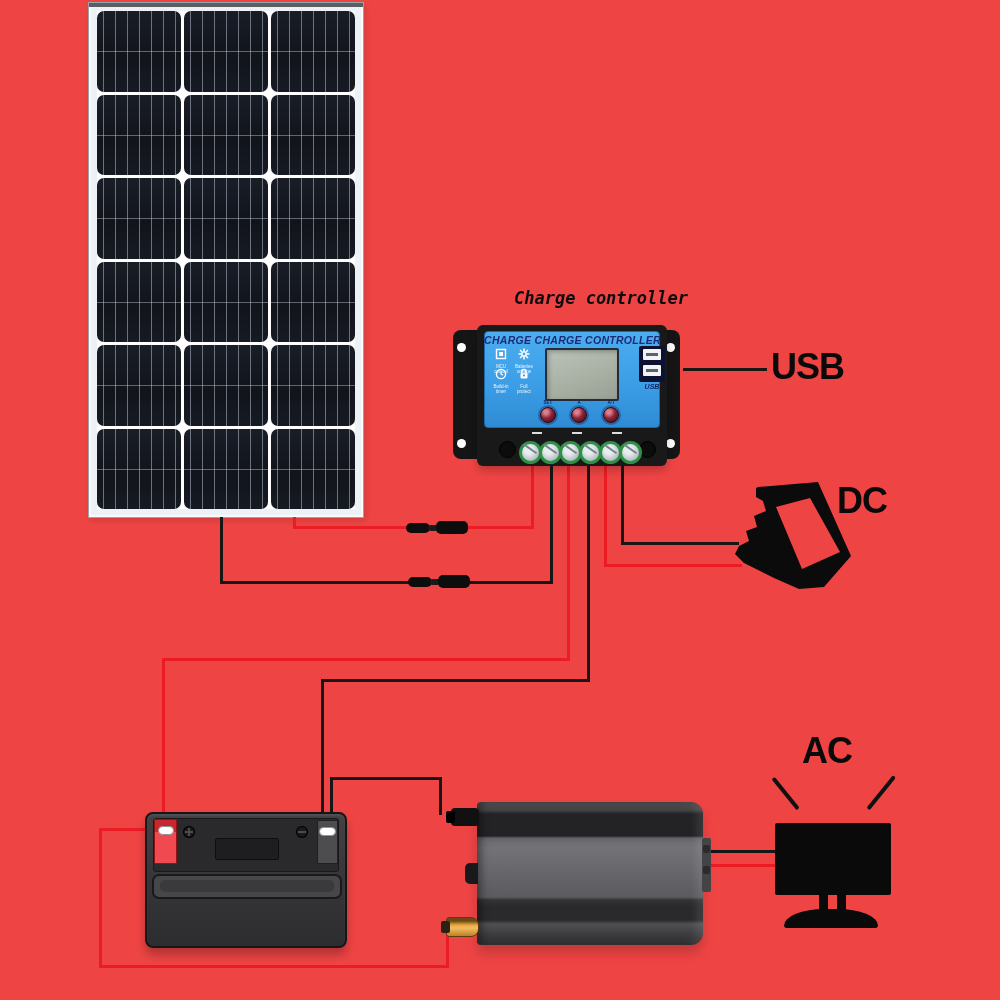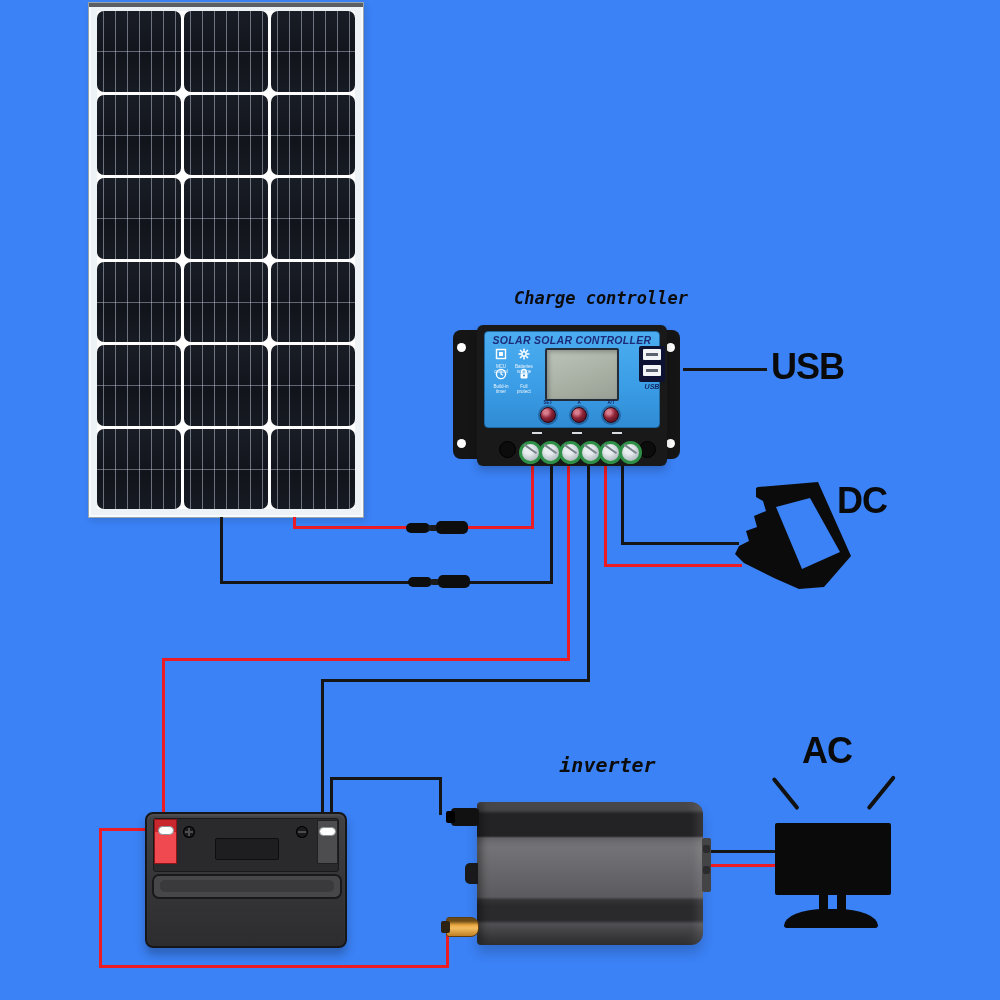--- a/index.html
+++ b/index.html
@@ -1,16 +1,16 @@
 <!DOCTYPE html>
 <html><head>
 <meta charset="utf-8">
 <style>
   html,body{margin:0;padding:0;background:#fff;}
-  .stage{position:relative;width:1000px;height:1000px;background:#3b82f6;overflow:hidden;
+  .stage{position:relative;width:1000px;height:1000px;background:#ef4444;overflow:hidden;
          font-family:"Liberation Sans",sans-serif;}
   .abs{position:absolute;box-sizing:border-box;}
 
   
   .hand{font-family:"DejaVu Sans Mono",monospace;font-style:italic;font-weight:bold;color:#0c0c0c;
         text-align:center;white-space:nowrap;}
   .big{font-weight:700;color:#0a0a0a;letter-spacing:-1px;}
 
   
   .panel{background:#edf2f6;border:1px solid #9aa4ab;
@@ -177,21 +177,21 @@
 
   <div class="abs flange" style="left:453px;top:330px;width:28px;height:129px;border-radius:8px 0 0 8px;"></div>
   <div class="abs flange" style="left:652px;top:330px;width:28px;height:129px;border-radius:0 8px 8px 0;"></div>
   <div class="abs hole" style="left:457px;top:343px;"></div>
   <div class="abs hole" style="left:457px;top:439px;"></div>
   <div class="abs hole" style="left:666px;top:343px;"></div>
   <div class="abs hole" style="left:666px;top:439px;"></div>
 
   <div class="abs ctl-body" style="left:477px;top:325px;width:190px;height:141px;"></div>
   <div class="abs ctl-blue" style="left:484px;top:331px;width:176px;height:97px;"></div>
-  <div class="abs ctl-title" style="left:484px;top:334px;width:176px;">SOLAR SOLAR CONTROLLER</div>
+  <div class="abs ctl-title" style="left:484px;top:334px;width:176px;">CHARGE CHARGE CONTROLLER</div>
 
   <div class="icon-cell" style="left:490px;top:346px;">
     <svg width="12" height="12" viewBox="0 0 12 12">
         <rect x="1.5" y="1.5" width="9" height="9" fill="none" stroke="#fff" stroke-width="1.4"></rect>
         <rect x="4" y="4" width="4" height="4" fill="#fff"></rect>
       </svg>
     <div class="lbl">MCU control</div>
   </div>
   <div class="icon-cell" style="left:513px;top:346px;">
     <svg width="12" height="12" viewBox="0 0 12 12">
@@ -263,21 +263,20 @@
   <div class="abs bat-redterm" style="left:154px;top:819px;width:23px;height:45px;"></div>
   <div class="abs slot" style="left:158px;top:826px;width:16px;height:9px;"></div>
   <div class="abs bat-grayterm" style="left:317px;top:820px;width:21px;height:44px;"></div>
   <div class="abs slot" style="left:319px;top:827px;width:17px;height:9px;"></div>
   <div class="bscrew cross" style="left:183px;top:826px;"></div>
   <div class="bscrew" style="left:296px;top:826px;"></div>
   <div class="abs bat-recess" style="left:215px;top:838px;width:64px;height:22px;"></div>
   <div class="abs bat-handle" style="left:152px;top:874px;width:190px;height:25px;"></div>
   <div class="abs bat-handle-in" style="left:160px;top:880px;width:174px;height:12px;"></div>
 
-  <div class="abs hand" style="left:515px;top:753px;width:185px;font-size:20px;">inverter</div>
   <div class="abs inv-body" style="left:477px;top:802px;width:226px;height:143px;"></div>
   <div class="abs inv-blackterm" style="left:451px;top:808px;width:28px;height:18px;"></div>
   <div class="abs inv-blackcap" style="left:446px;top:811px;width:9px;height:12px;"></div>
   <div class="abs inv-knob" style="left:465px;top:863px;width:13px;height:21px;"></div>
   <div class="abs inv-orange" style="left:446px;top:917px;width:33px;height:20px;"></div>
   <div class="abs inv-tip" style="left:441px;top:921px;width:9px;height:12px;"></div>
   <div class="abs inv-tab" style="left:702px;top:838px;width:9px;height:54px;"></div>
   <div class="abs inv-bump" style="left:703px;top:845px;width:7px;height:8px;"></div>
   <div class="abs inv-bump" style="left:703px;top:866px;width:7px;height:8px;"></div>
 

